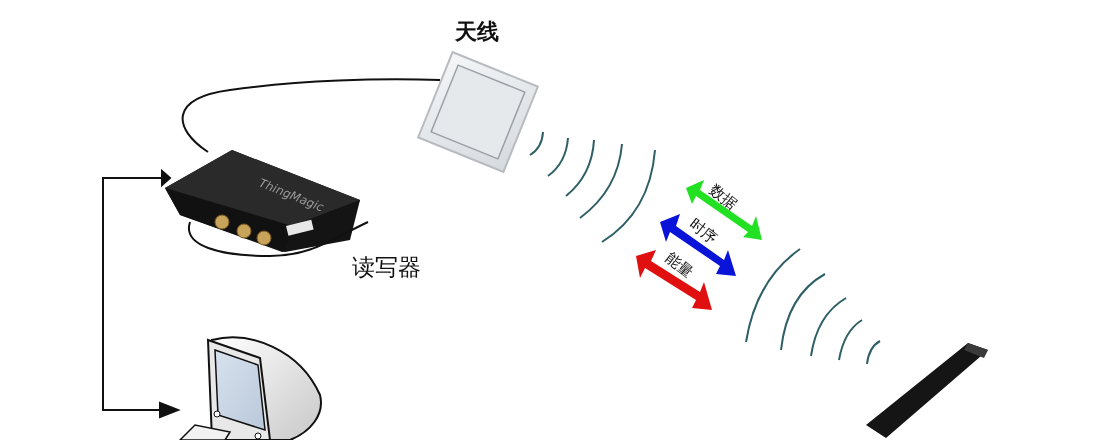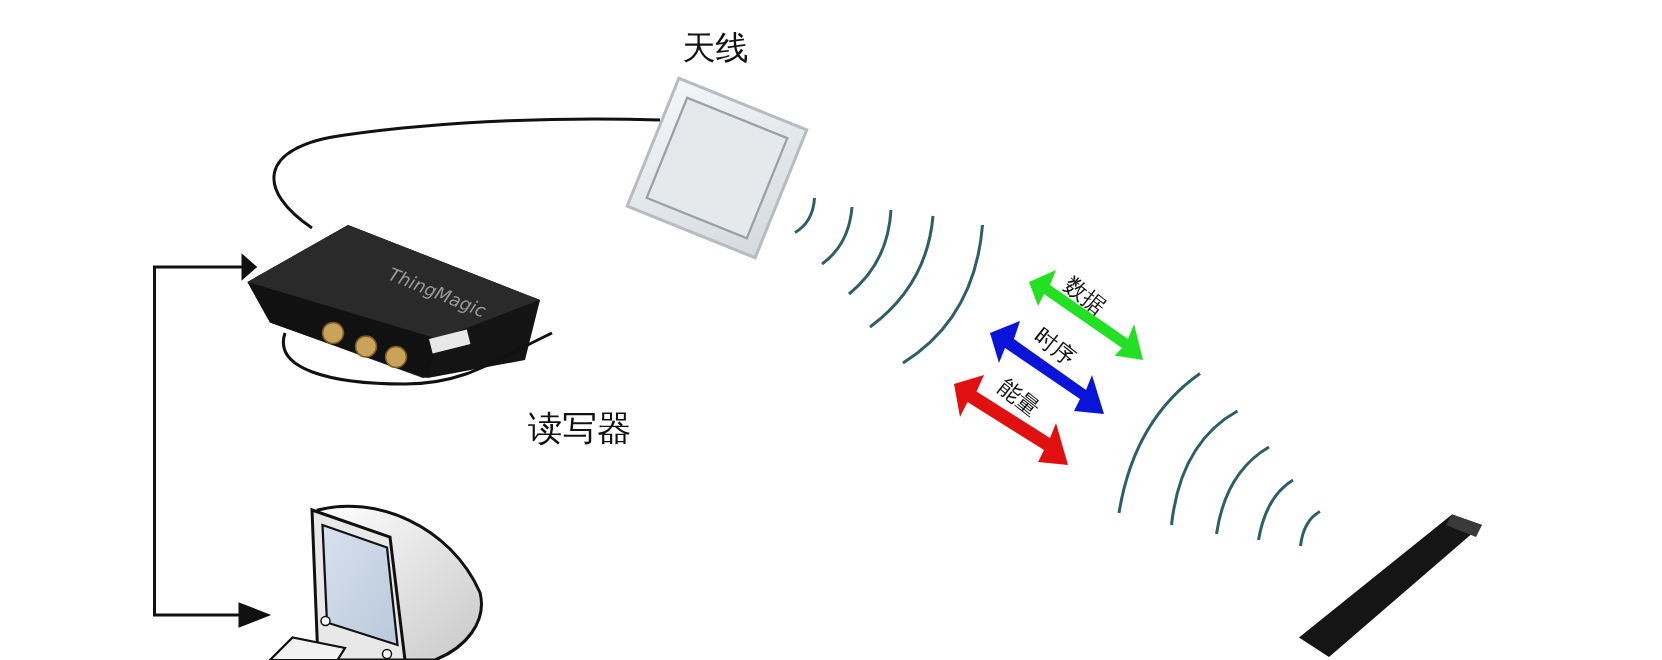--- a/index.html
+++ b/index.html
@@ -1,18 +1,18 @@
 <!DOCTYPE html>
 <html><head>
 <meta charset="utf-8">
 <style>
   html, body { margin:0; padding:0; }
   body { width:1108px; height:440px; background:#ffffff; overflow:hidden; position:relative; font-family:"DejaVu Serif", serif; }
   #stage { position:absolute; left:0; top:0; width:1108px; height:440px; }
-  .label { position:absolute; font-family:"DejaVu Serif", serif; font-weight:normal; color:#111; font-size:22px; white-space:nowrap; }
+  .label { position:absolute; font-family:"DejaVu Serif", serif; font-weight:bold; color:#111; font-size:22px; white-space:nowrap; }
   .arrow-label { position:absolute; font-family:"DejaVu Serif", serif; font-size:15px; color:#111; white-space:nowrap; transform-origin:center; }
 </style>
 </head>
 <body>
 
 <div id="stage">
 <svg width="1108" height="440" viewBox="0 0 1108 440" xmlns="http://www.w3.org/2000/svg">
   <defs>
     <linearGradient id="antGrad" x1="0" y1="0" x2="1" y2="1">
       <stop offset="0" stop-color="#f4f6f8"></stop>
@@ -93,17 +93,17 @@
     <polygon points="180,440 195,425 230,432 225,440" fill="#f2f2f2" stroke="#111" stroke-width="1.5"></polygon>
   </g>
 
   <g>
     <polygon points="866,425 968,343 988,350 886,438" fill="#151515"></polygon>
     <polygon points="968,343 988,350 984,358 964,350" fill="#3a3a3a"></polygon>
   </g>
 </svg>
 
   <div class="label" style="left:455px;top:17px;">天线</div>
-  <div class="label" style="left:352px;top:252px;font-size:23px;font-weight:normal;margin-top:18px;">读写器</div>
+  <div class="label" style="left:352px;top:252px;font-size:23px;font-weight:normal;">读写器</div>
   <div class="arrow-label" style="left:708px;top:188px;transform:rotate(38deg);">数据</div>
   <div class="arrow-label" style="left:688px;top:222px;transform:rotate(38deg);">时序</div>
   <div class="arrow-label" style="left:664px;top:256px;transform:rotate(38deg);">能量</div>
 </div>
 
 </body></html>

